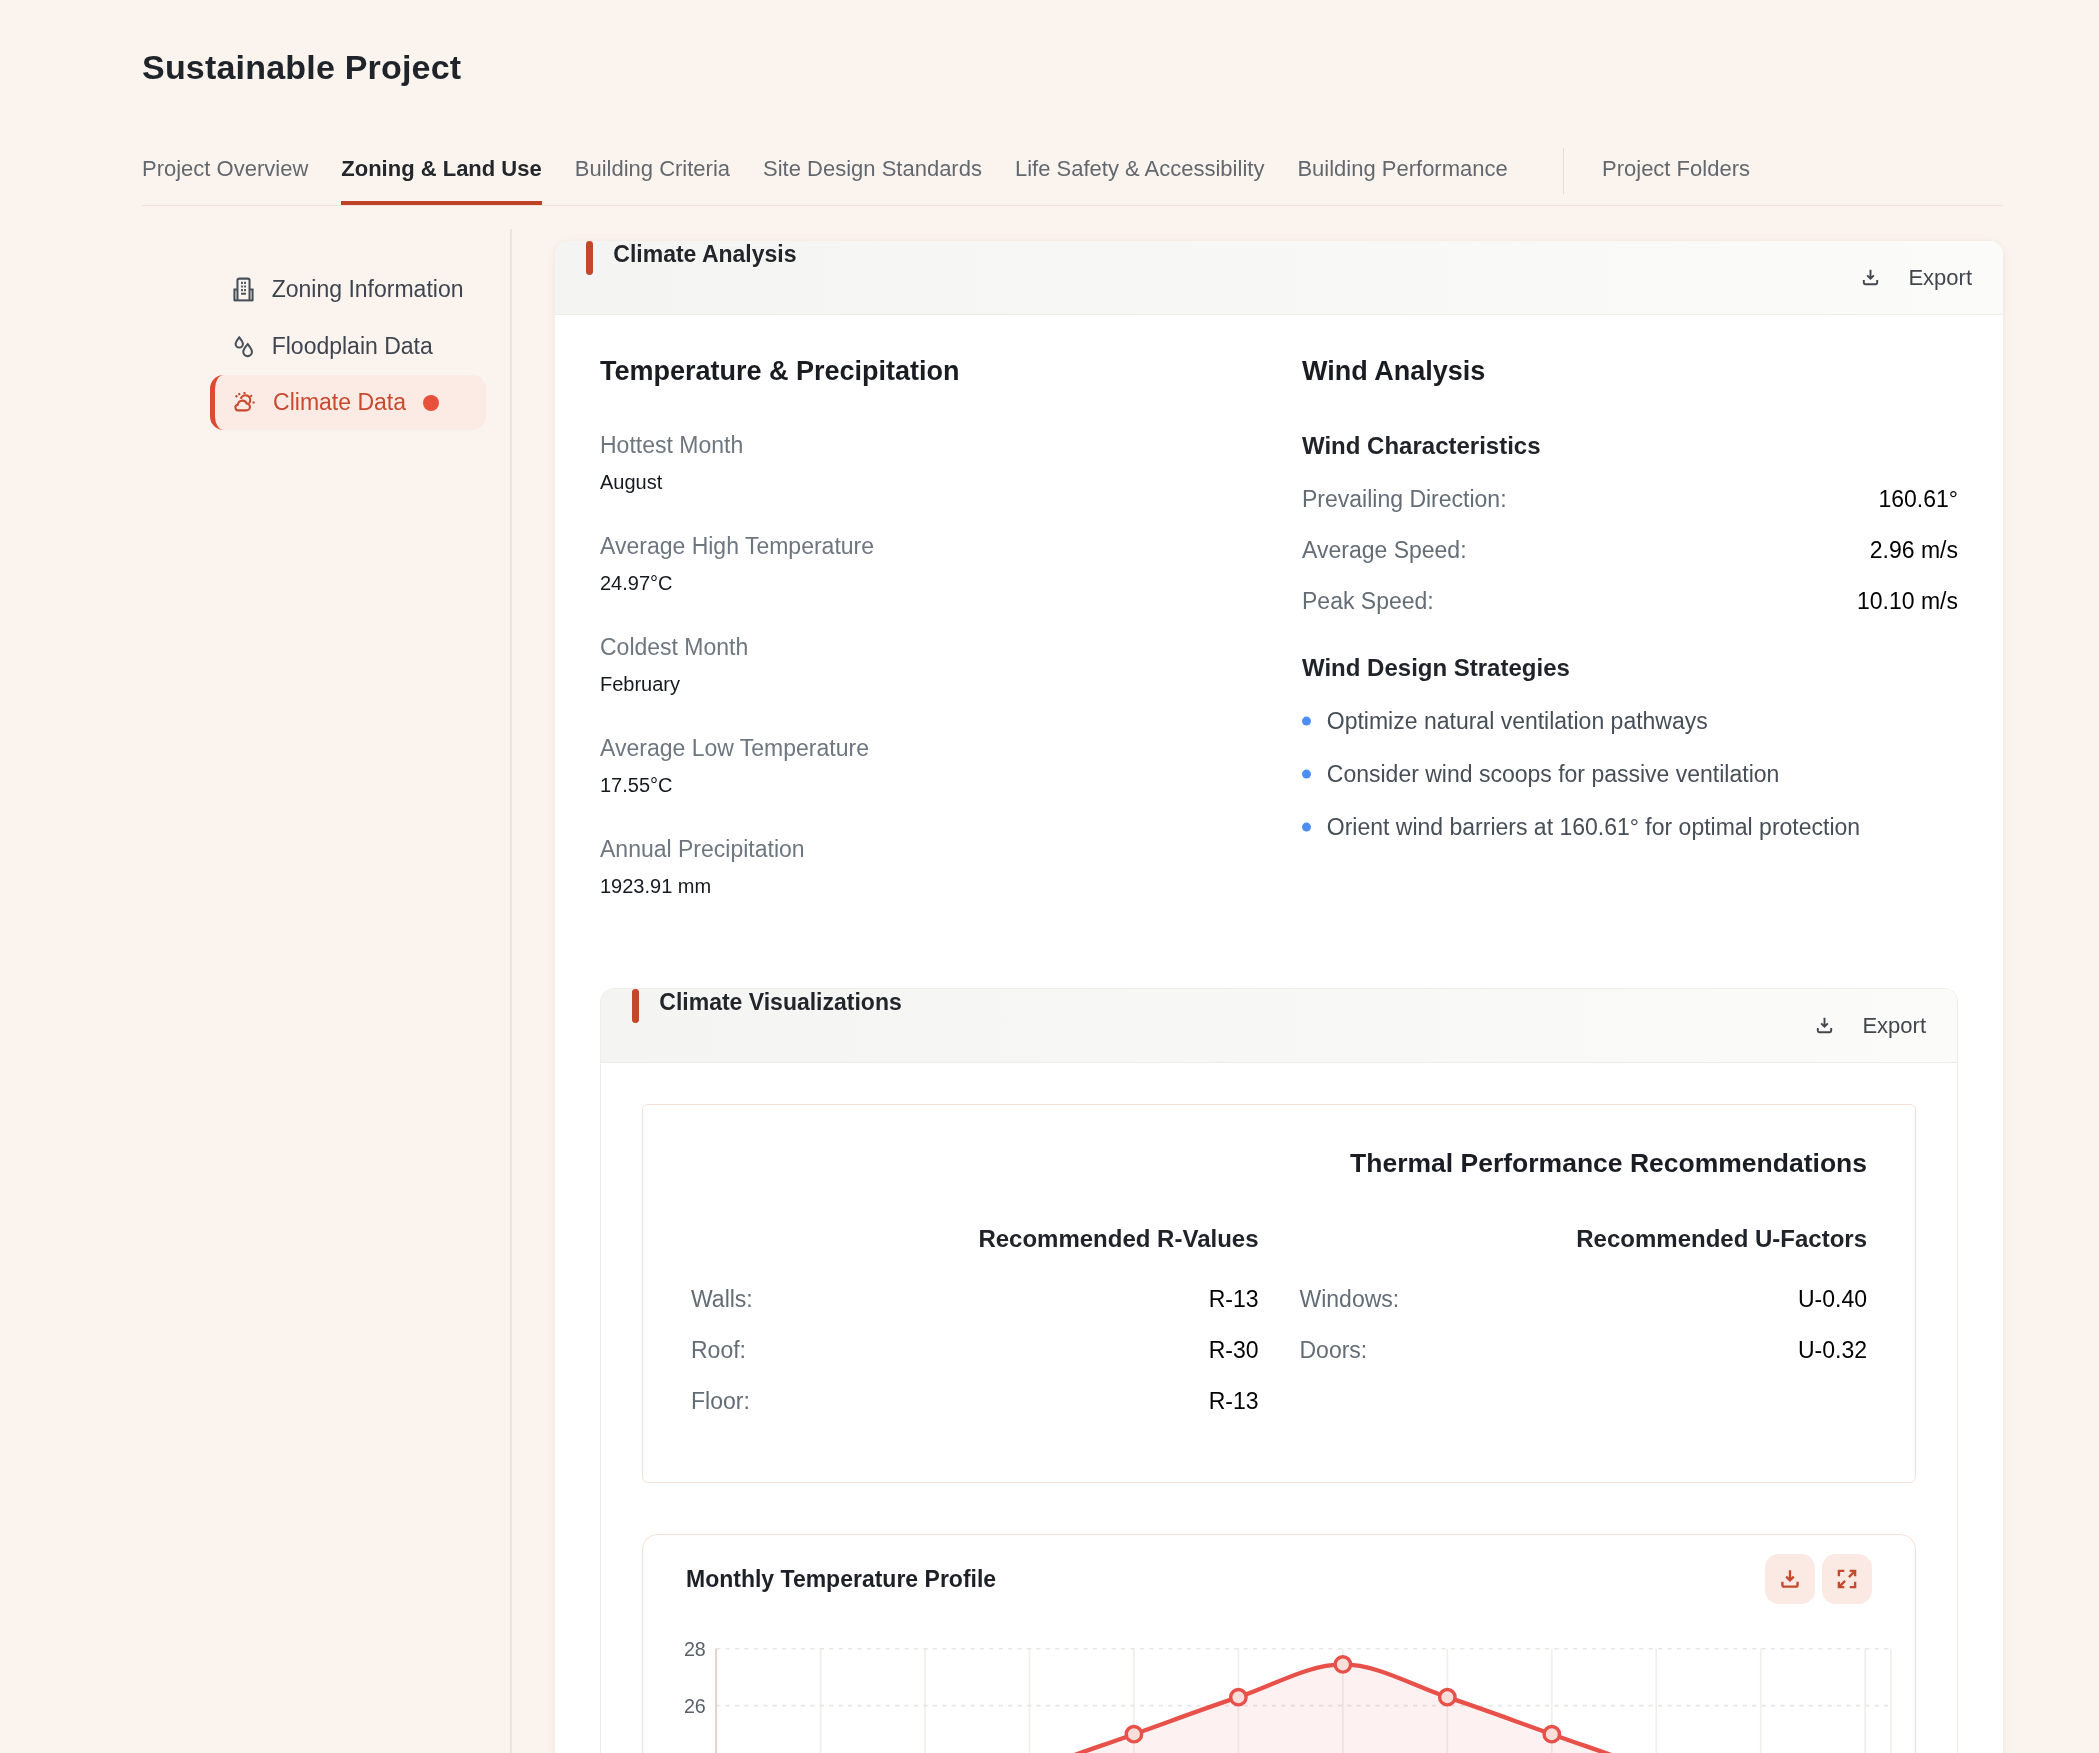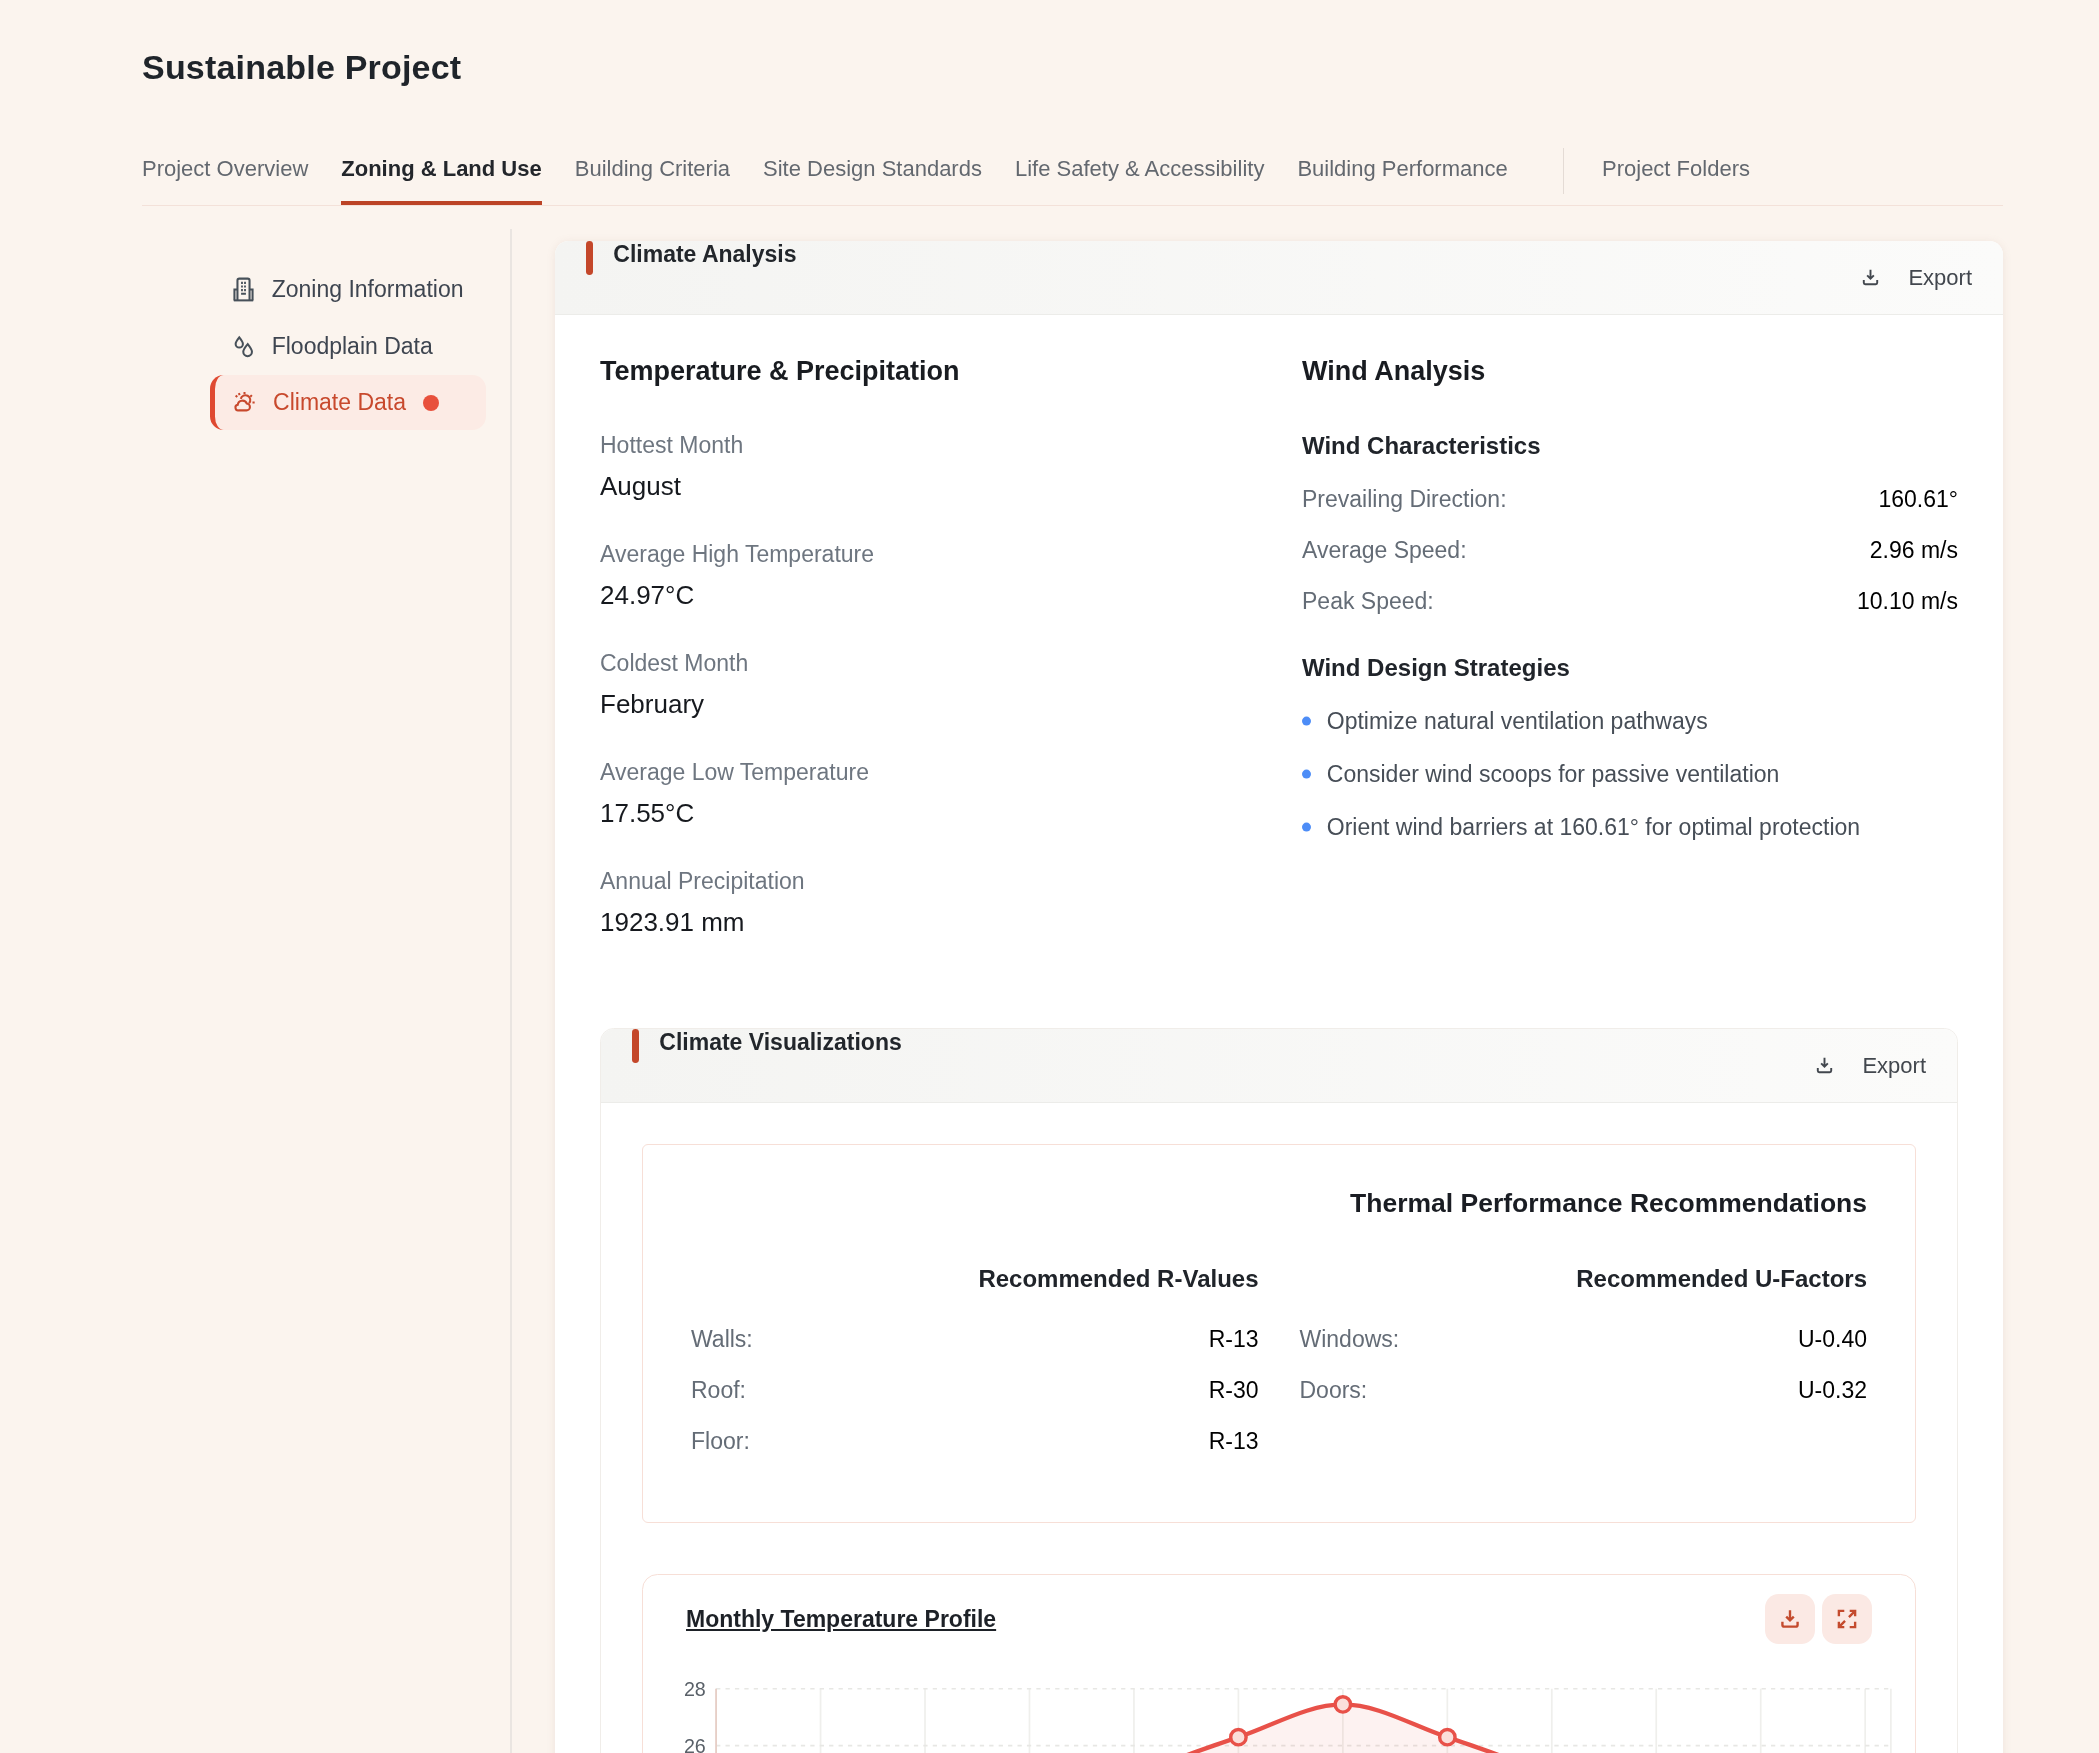--- a/index.html
+++ b/index.html
@@ -70,21 +70,21 @@
     margin-left:auto; display:flex; align-items:center; gap:26px;
     font-size:22px; color:#42474e; cursor:pointer;
   }
   .export-btn svg { width:23px; height:23px; }
   .card-body { padding:41px 45px; }
   
   .analysis-grid { display:grid; grid-template-columns:702px 1fr; }
   .sec-h2 { font-size:27px; font-weight:600; color:#191c21; margin-bottom:45px; }
   .field { margin-bottom:39px; }
   .field-label { font-size:23px; color:#6e7680; margin-bottom:12px; }
-  .field-value { font-size:26px; color:#16191e; }
+  .field-value { font-size:20px; color:#16191e; }
   .sec-h3 { font-size:24px; font-weight:600; color:#20242a; margin-bottom:26px; }
   .kv-row { display:flex; justify-content:space-between; align-items:baseline; margin-bottom:24px; }
   .kv-label { font-size:23px; color:#646c76; }
   .kv-value { font-size:23px; color:#000000; }
   .strategies { margin-top:39px; }
   .bullet-row { display:flex; align-items:baseline; gap:15.4px; margin-bottom:26px; }
   .bullet-dot { width:9.4px; height:9.4px; border-radius:50%; background:#4d8df7; flex:0 0 9.4px; transform:translateY(-3.4px); }
   .bullet-text { font-size:23px; color:#474e57; }
   
   .viz-card {
@@ -96,21 +96,21 @@
     border:1.7px solid #f7dfd7; border-radius:6px; padding:43px 48px;text-align:right;
   }
   .thermal-title { font-size:26.5px; font-weight:600; color:#1a1d23; margin-bottom:46px; }
   .thermal-grid { display:grid; grid-template-columns:1fr 1fr; column-gap:41px; }
   .thermal-col .sec-h3 { margin-bottom:33px; }
   .chart-card {
     margin-top:51px; border:1.7px solid #f7dfd7; border-radius:15.4px; background:#fff;
     padding:19px 26px 0 26px; height:360px; overflow:hidden;
   }
   .chart-card-head { display:flex; align-items:center; padding:0 17px; }
-  .chart-title { font-size:23px; font-weight:600; color:#1d2127;text-decoration:underline; }
+  .chart-title { font-size:23px; font-weight:600; color:#1d2127; }
   .chart-actions { margin-left:auto; display:flex; gap:6.8px; }
   .icon-btn {
     width:50px; height:50px; border-radius:13.7px; background:#fbe9e4; color:#c44b2e;
     display:flex; align-items:center; justify-content:center; cursor:pointer; border:none;
   }
   .icon-btn svg { width:26px; height:26px; }
   .chart-area { margin-top:24px; }
 </style>
 </head>
 <body>

